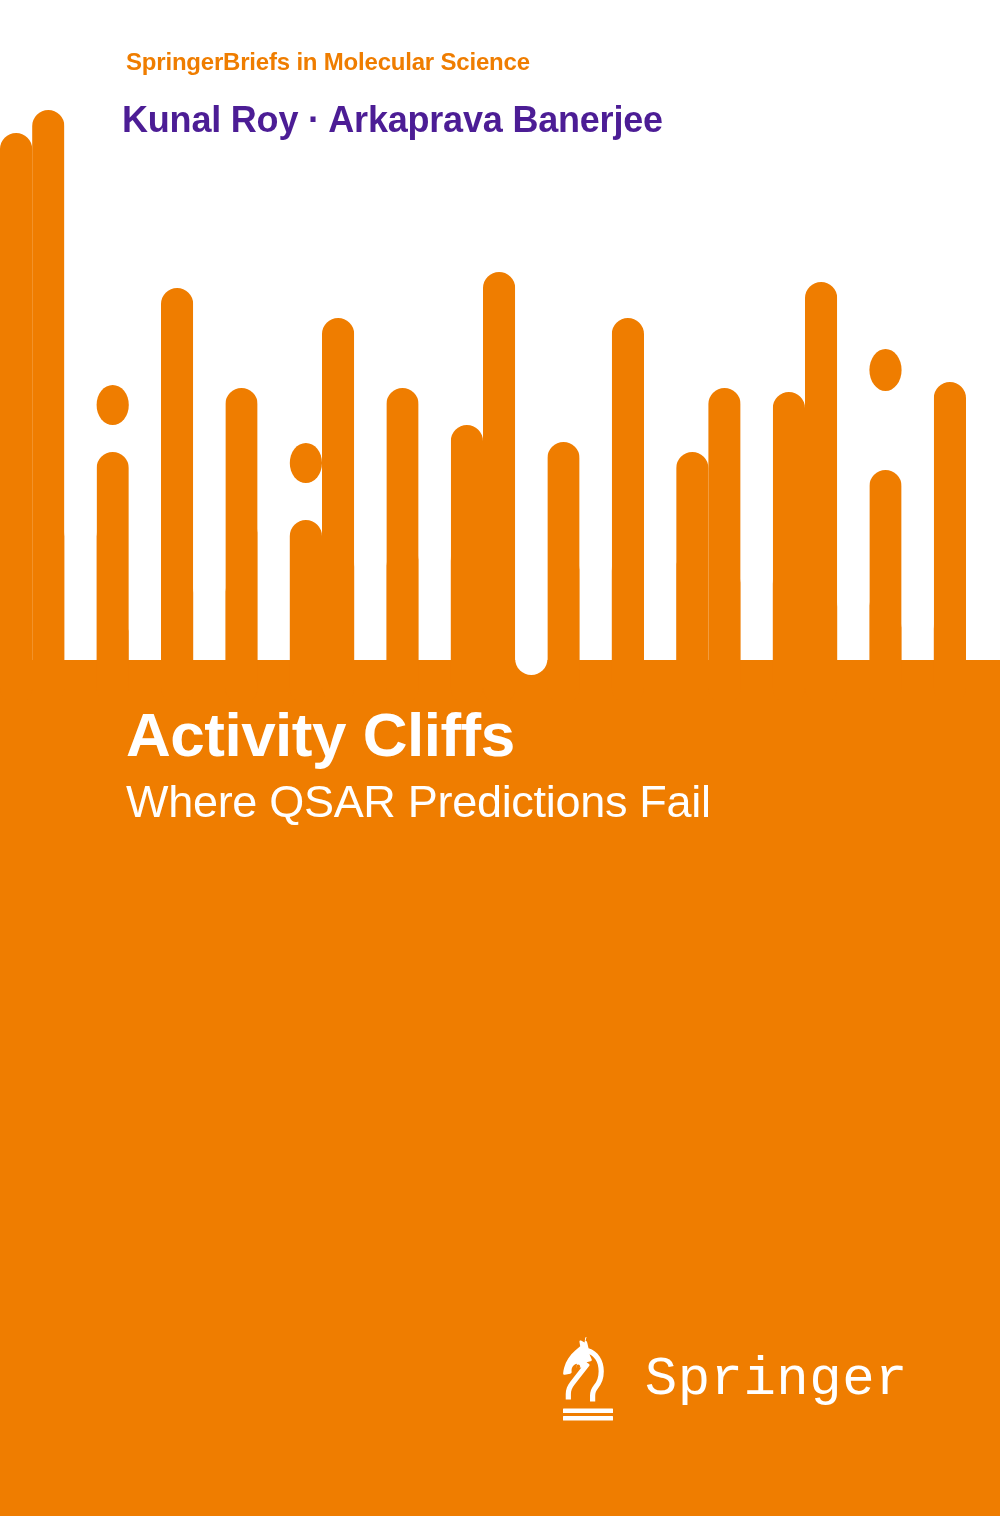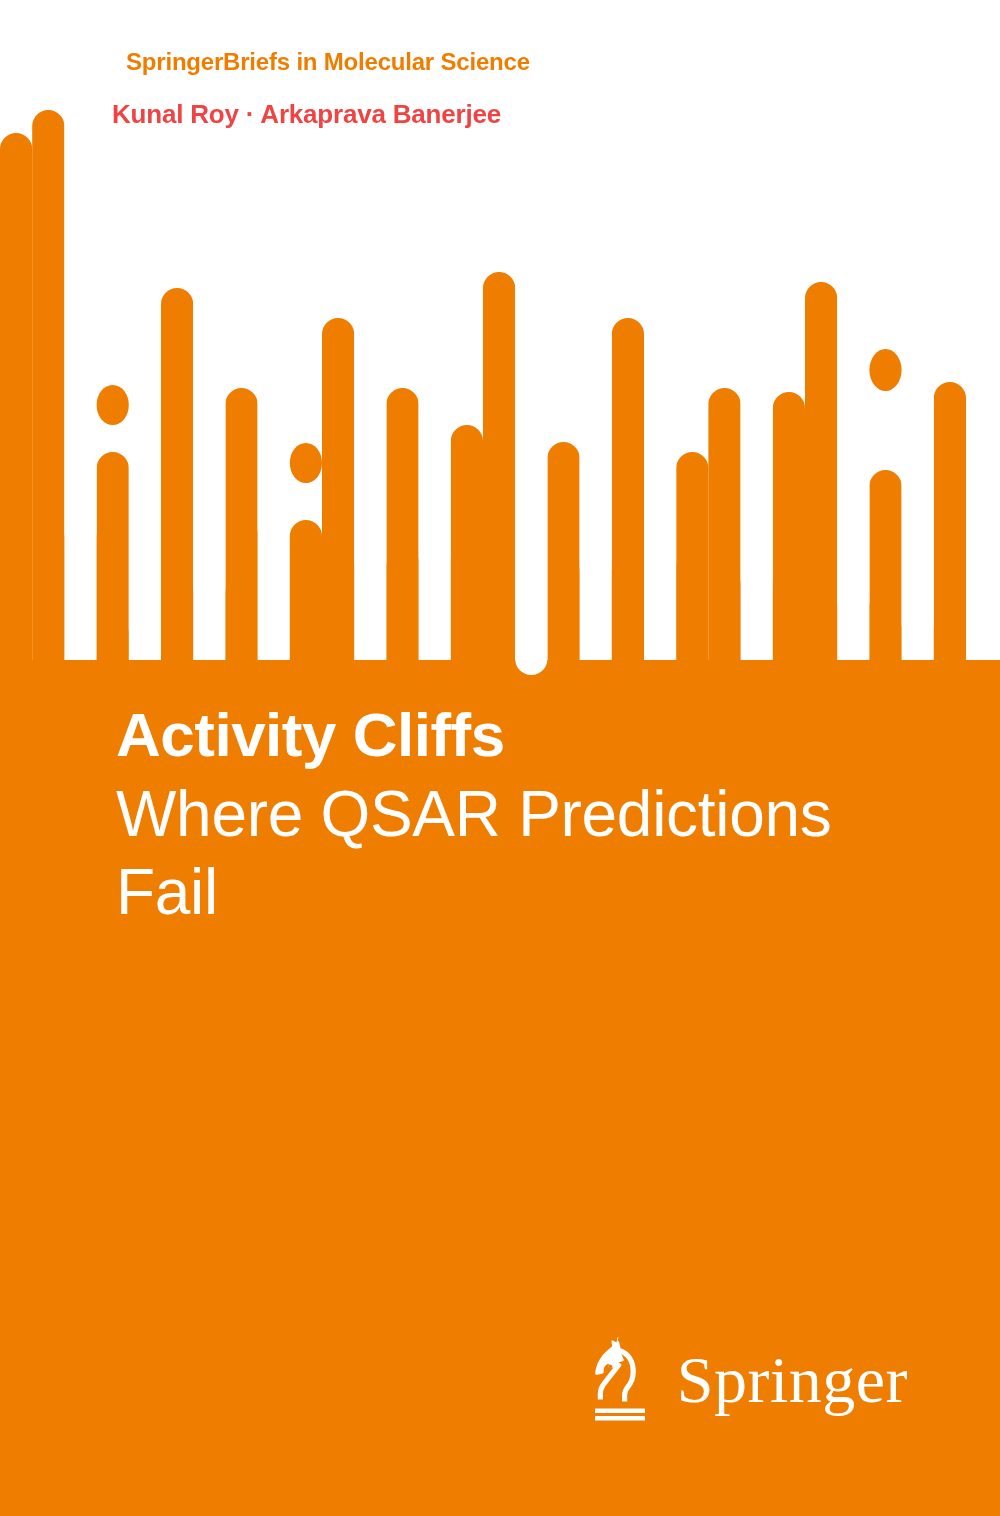--- a/index.html
+++ b/index.html
@@ -42,69 +42,69 @@
     left: 126px;
     top: 48px;
     font-size: 24px;
     font-weight: 700;
     letter-spacing: -0.2px;
     white-space: nowrap;
     z-index: 5;
   }
   #authors-line {
     position: absolute;
-    left: 112px;
+    left: 122px;
     top: 99px;
-    font-size: 26px;
+    font-size: 36px;
     font-weight: 700;
-    color: #ef4444;
+    color: #4c1d95;
     letter-spacing: -0.2px;
     white-space: nowrap;
     z-index: 5;
   }
 
   
   #title-block {
     position: absolute;
-    left: 116px;
+    left: 126px;
     top: 700px;
     width: 800px;
     z-index: 5;
   }
   #main-title {
     font-size: 62px;
     font-weight: 700;
     color: #ffffff;
     line-height: 1.14;
     letter-spacing: -0.5px;
     margin: 0;
   }
   #subtitle {
-    font-size: 64px;
+    font-size: 45px;
     font-weight: 300;
     color: #ffffff;
     line-height: 1.22;
     letter-spacing: -0.3px;
     margin: 4px 0 0 0;
     max-width: 740px;
   }
 
   
   #springer-logo {
     position: absolute;
     right: 92px;
     bottom: 90px;
     display: flex;
     align-items: center;
     gap: 18px;
     z-index: 5;
   }
   #springer-wordmark {
-    font-family: Liberation Serif, serif;
-    font-size: 66px;
+    font-family: Liberation Mono, monospace;
+    font-size: 54px;
     color: #ffffff;
     line-height: 1;
     letter-spacing: 0.5px;
   }
 </style>
 </head>
 <body>
 
 <div id="cover">
 

